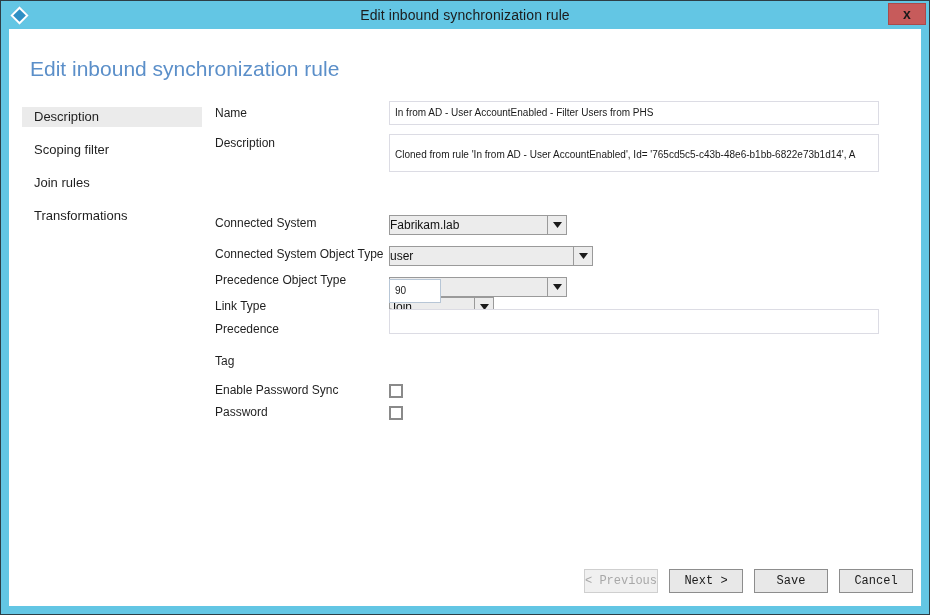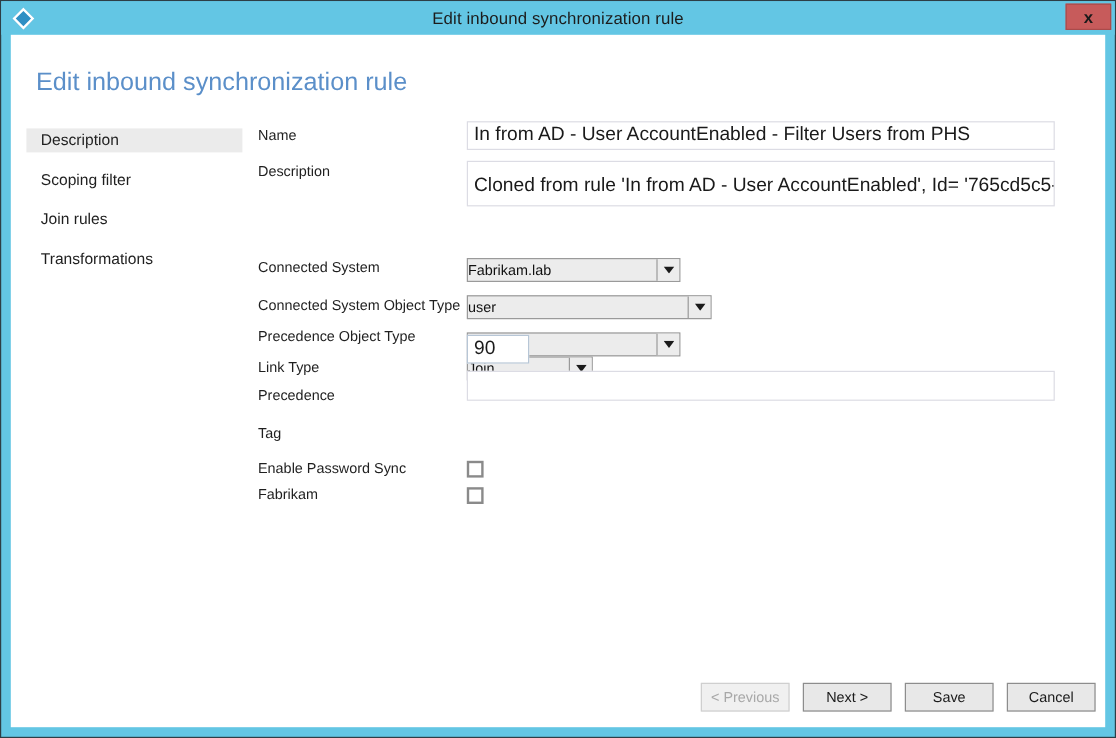--- a/index.html
+++ b/index.html
@@ -134,21 +134,21 @@
     white-space: nowrap;
   }
 
   
   .txt {
     position: absolute;
     box-sizing: border-box;
     background: #ffffff;
     border: 1px solid #dcdce4;
     font-family: "Liberation Sans", sans-serif;
-    font-size: 16px;
+    font-size: 10px;
     color: #1a1a1a;
     padding: 0 5px;
     outline: none;
   }
   .txt-name {
     left: 174px;
     top: 0px;
     width: 490px;
     height: 24px;
     line-height: 22px;
@@ -235,21 +235,21 @@
     bottom: 13px;
     display: flex;
     gap: 11px;
   }
   .btn {
     width: 74px;
     height: 24px;
     box-sizing: border-box;
     background: #e8e8e8;
     border: 1px solid #8d8d8d;
-    font-family: Liberation Sans, sans-serif;
+    font-family: Liberation Mono, monospace;
     font-size: 12px;
     color: #1a1a1a;
     cursor: pointer;
     display: flex;
     align-items: center;
     justify-content: center;
   }
   .btn.disabled {
     color: #a8a8a8;
     background: #f0f0f0;
@@ -331,21 +331,21 @@
 
       <div class="lbl" style="top:221px;text-align:center;">Precedence</div>
       <div class="txt txt-prec">90</div>
 
       <div class="lbl" style="top:253px;">Tag</div>
       <div class="txt txt-tag"></div>
 
       <div class="lbl" style="top:282px;">Enable Password Sync</div>
       <div class="cbx" style="top:283px;"></div>
 
-      <div class="lbl" style="top:304px;">Fabrikam</div>
+      <div class="lbl" style="top:304px;">Password</div>
       <div class="cbx" style="top:305px;"></div>
 
     </div>
 
     <div class="footer">
       <div class="btn disabled">&lt; Previous</div>
       <div class="btn">Next &gt;</div>
       <div class="btn">Save</div>
       <div class="btn">Cancel</div>
     </div>

